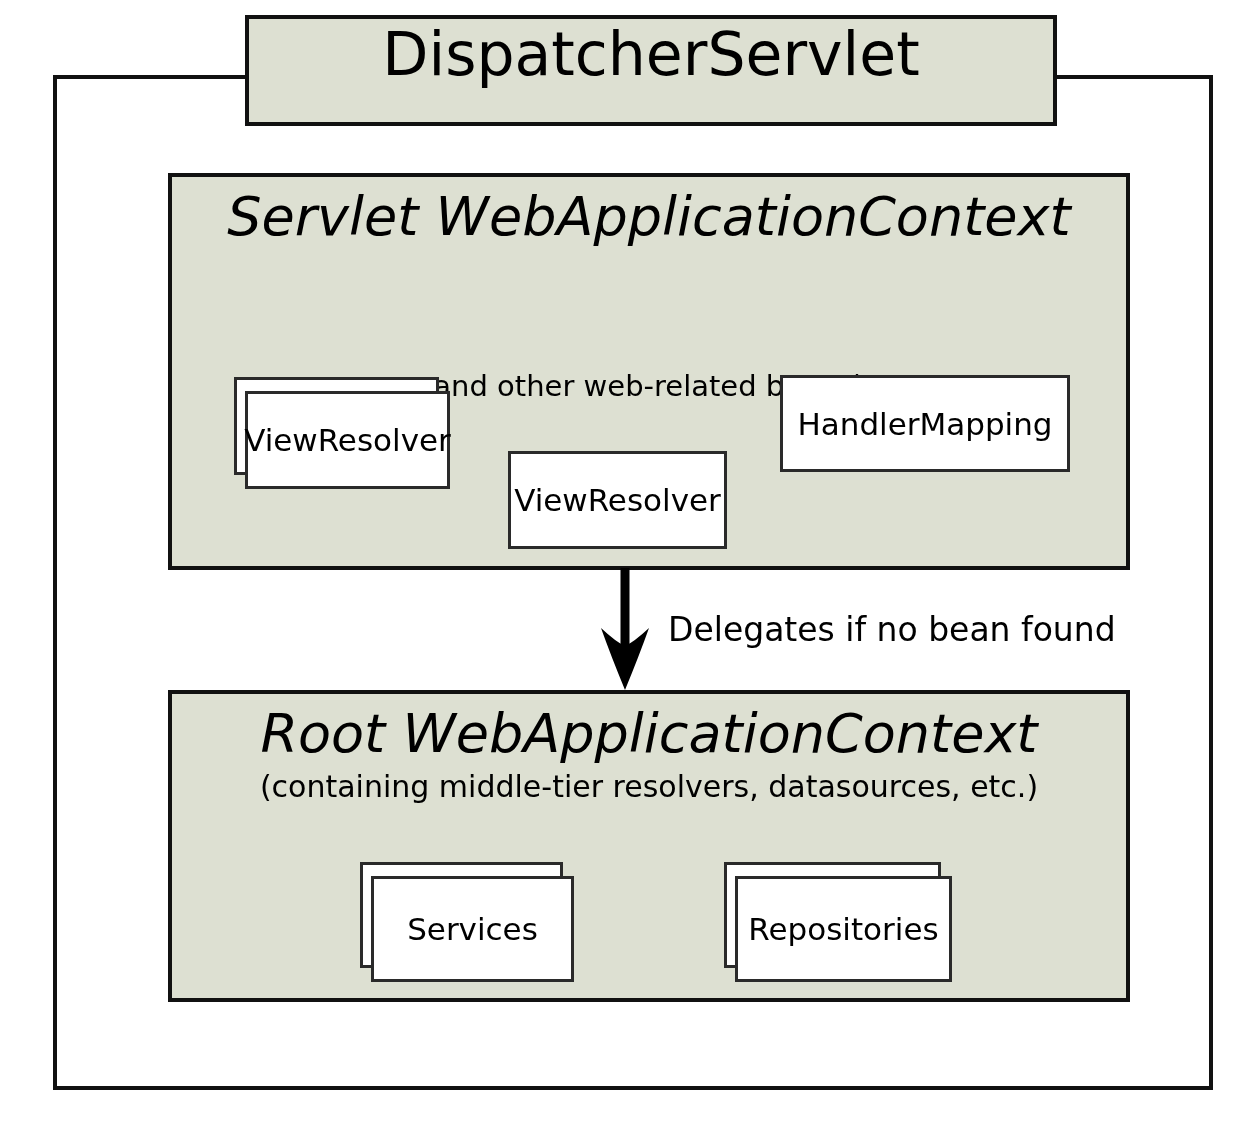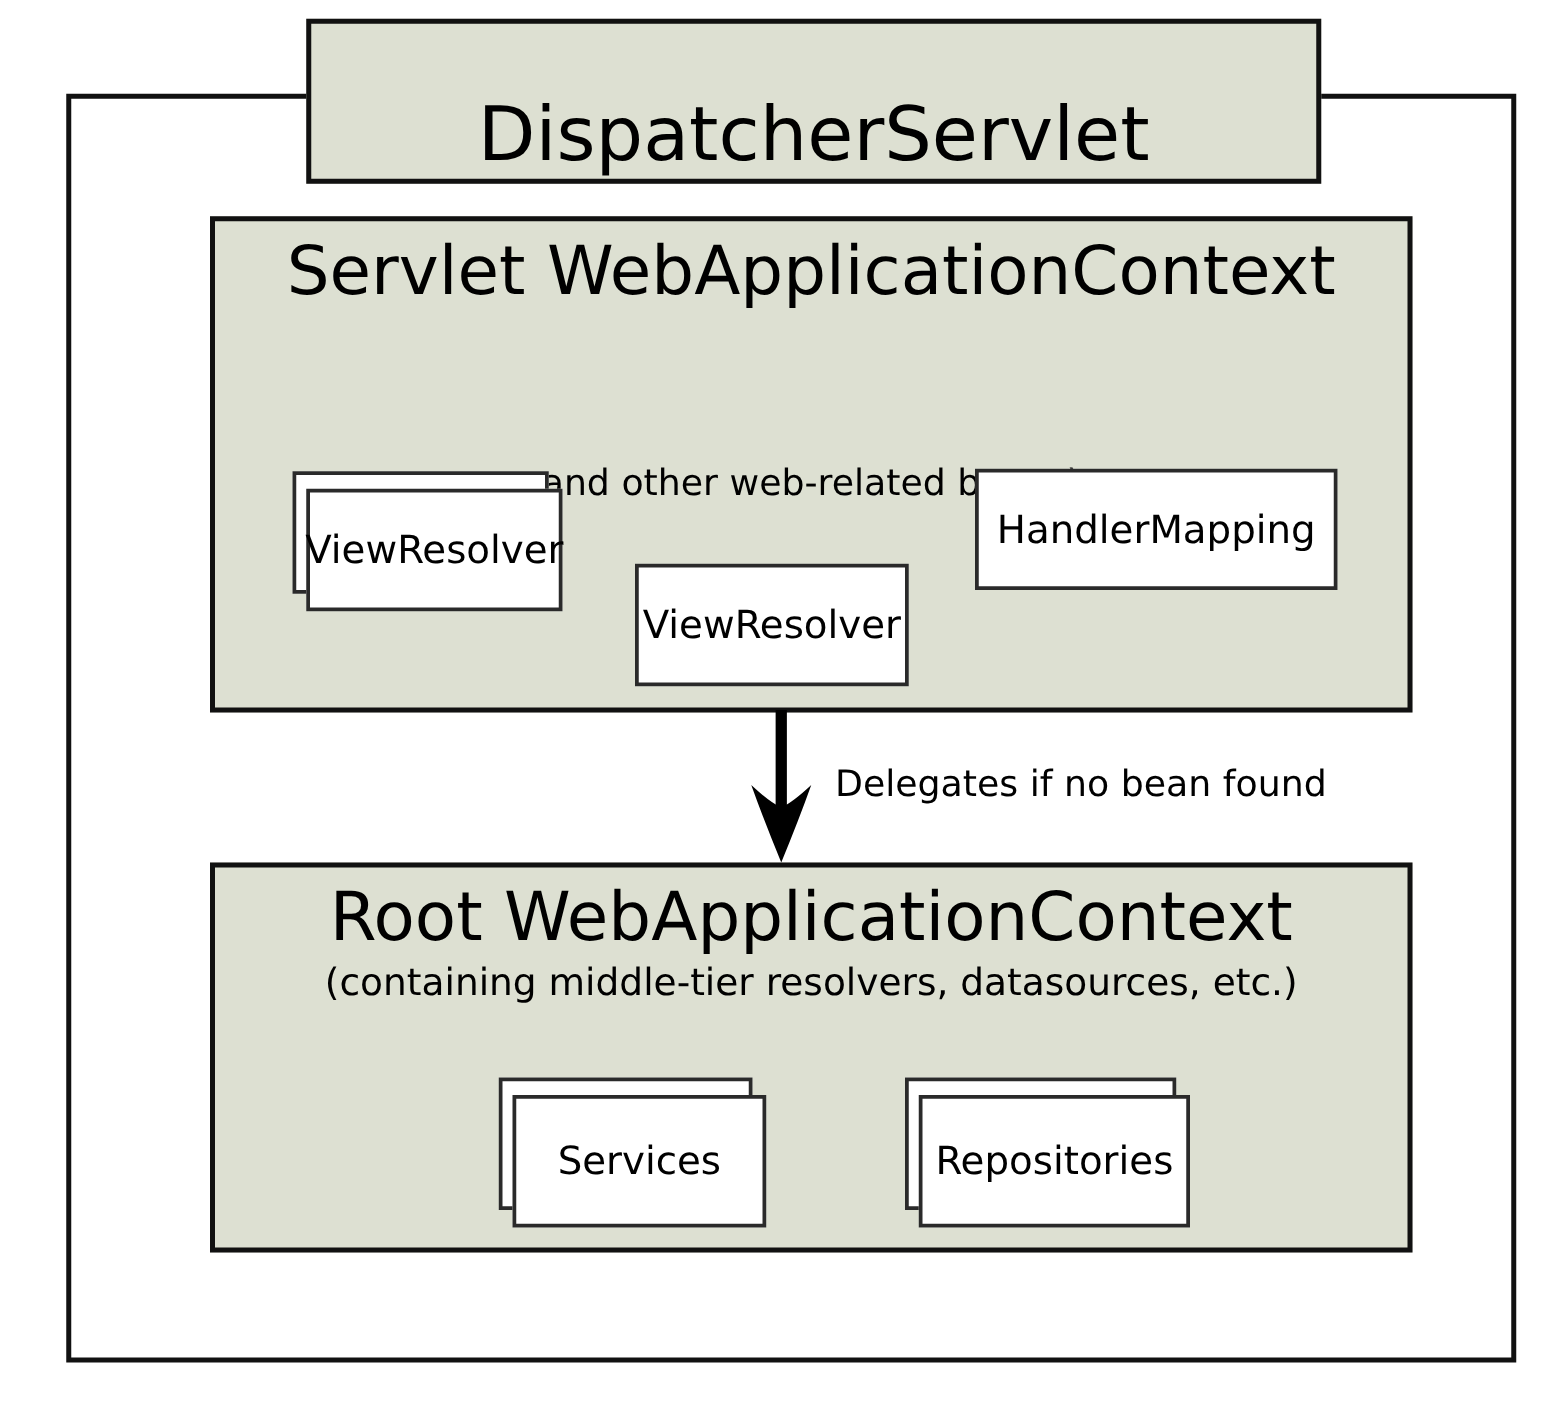--- a/index.html
+++ b/index.html
@@ -29,24 +29,24 @@
     left: 53px; top: 75px;
     width: 1160px; height: 1015px;
     border: 4px solid var(--box-border);
     background: var(--canvas-bg);
   }
 
   
   .title-box {
     position: absolute;
     left: 245px; top: 15px;
-    width: 812px; height: 132px;
+    width: 812px; height: 111px;
     background: var(--context-fill);
     border: 4px solid var(--box-border);
-    display: flex; align-items: flex-end; justify-content: center;
+    display: flex; align-items: flex-start; justify-content: center;
     z-index: 3;
   }
   .title-box .title-text {
     font-size: 60px;
     letter-spacing: 0px;
     white-space: nowrap;
   }
 
   
   .context-box {
@@ -59,20 +59,21 @@
   }
   .servlet-context { top: 173px; height: 397px; }
   .root-context    { top: 690px; height: 312px; }
 
   .context-title {
     text-align: center;
     font-size: 54px;
     line-height: 1.2;
     padding-top: 8px;
     white-space: nowrap;
+    font-style: italic;
   }
   .context-subtitle {
     text-align: center;
     font-size: 29px;
     line-height: 1.35;
     white-space: pre-line;
   }
   .root-context .context-subtitle { font-size: 30px; }
 
   
@@ -102,34 +103,34 @@
     font-size: 31px;
     white-space: nowrap;
   }
 
   
   .controllers-stack   { left: 62px;  top: 200px; width: 216px; height: 112px; }
   .viewresolver-box    { left: 336px; top: 274px; width: 219px; height: 98px;  }
   .handlermapping-box  { left: 608px; top: 198px; width: 290px; height: 97px;  }
 
   
-  .services-stack      { left: 188px; top: 168px; width: 214px; height: 120px; margin-left: 39px; }
+  .services-stack      { left: 188px; top: 168px; width: 214px; height: 120px; }
   .repositories-stack  { left: 552px; top: 168px; width: 228px; height: 120px; padding-left: 16px; }
 
   
   .delegation-arrow {
     position: absolute;
     left: 598px; top: 568px;
     width: 54px; height: 124px;
     z-index: 4;
   }
   .arrow-label {
     position: absolute;
     left: 668px; top: 610px;
-    font-size: 29px;
+    font-size: 33px;
     white-space: nowrap;
     z-index: 4;
   }
 </style>
 </head>
 <body>
 
 <div id="canvas">
 
   <div class="outer-frame"></div>

